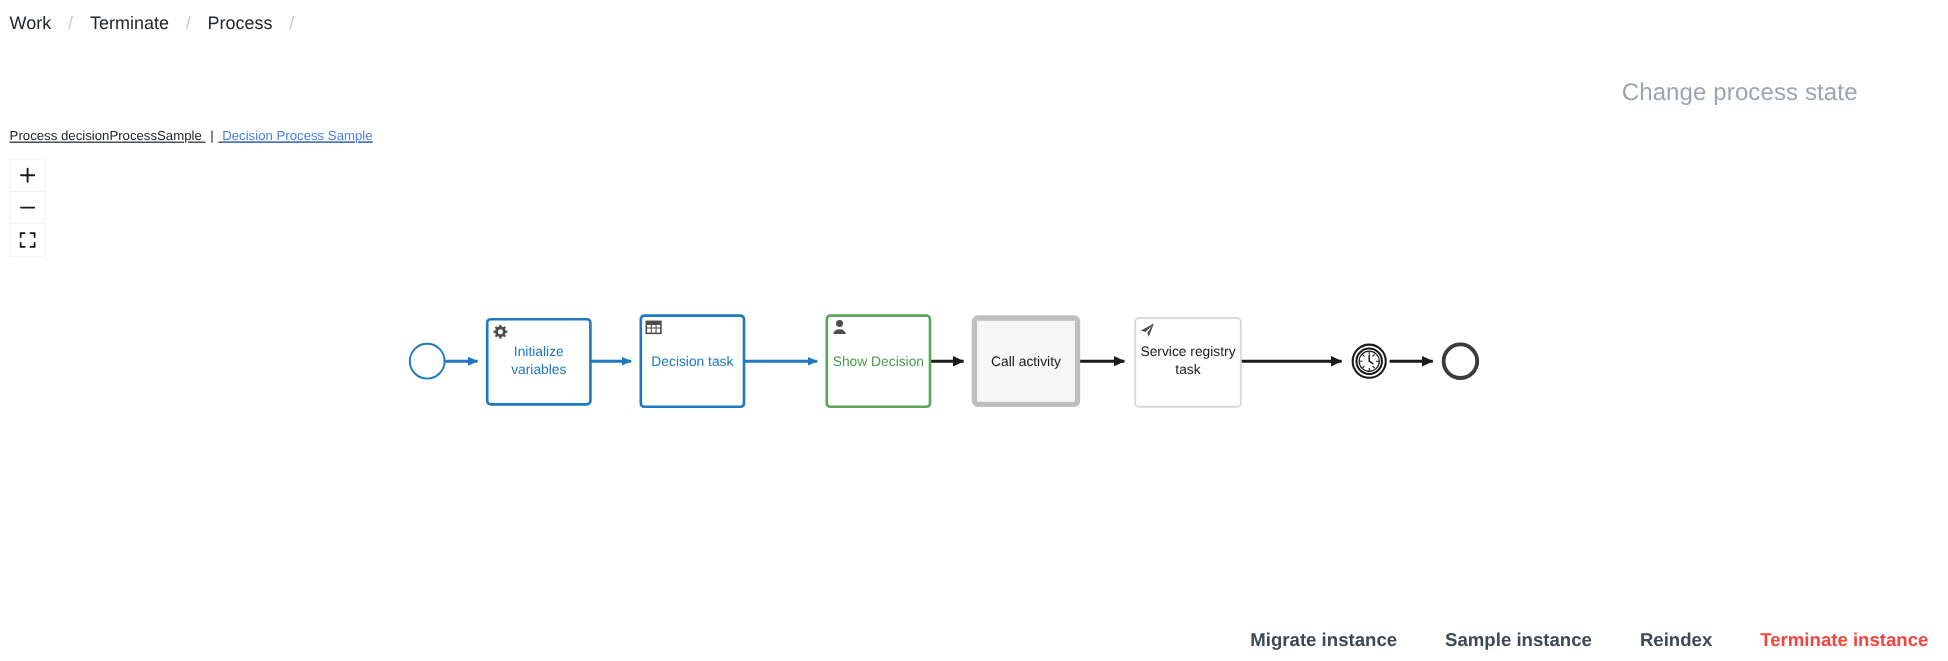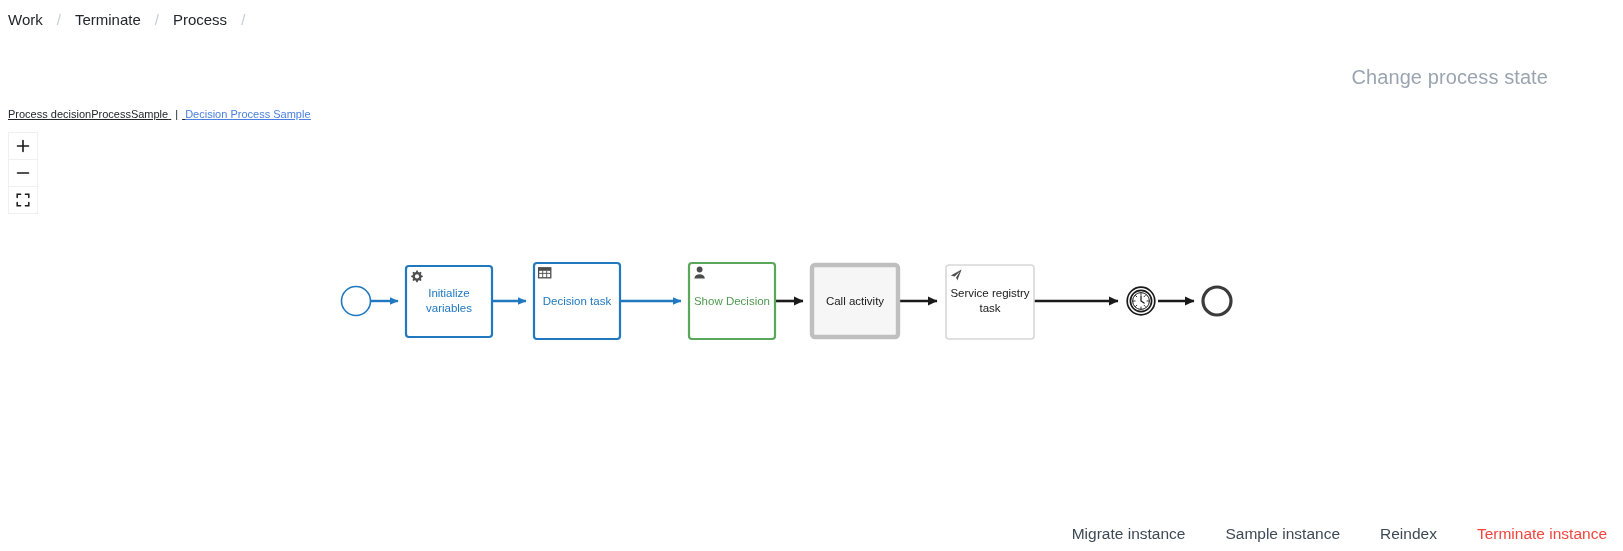--- a/index.html
+++ b/index.html
@@ -69,21 +69,21 @@
   .diagram{position:absolute;left:0;top:0;}
 
   
   .footer-actions{
     position:absolute;right:16px;bottom:8px;
     display:flex;align-items:center;
     font-size:15.5px;
     white-space:nowrap;
   }
   .footer-action{
-    color:#3d4a56;margin-left:40px;cursor:pointer;font-weight:400;margin-top:32px;
+    color:#3d4a56;margin-left:40px;cursor:pointer;font-weight:700;margin-top:32px;
   }
   .footer-action.danger{color:#f4453e;text-align:center;}
 </style>
 </head>
 <body>
 
 <div class="breadcrumb">
   <span class="crumb link">Work</span>
   <span class="crumb-sep">/</span>
   <span class="crumb link">Terminate</span>

